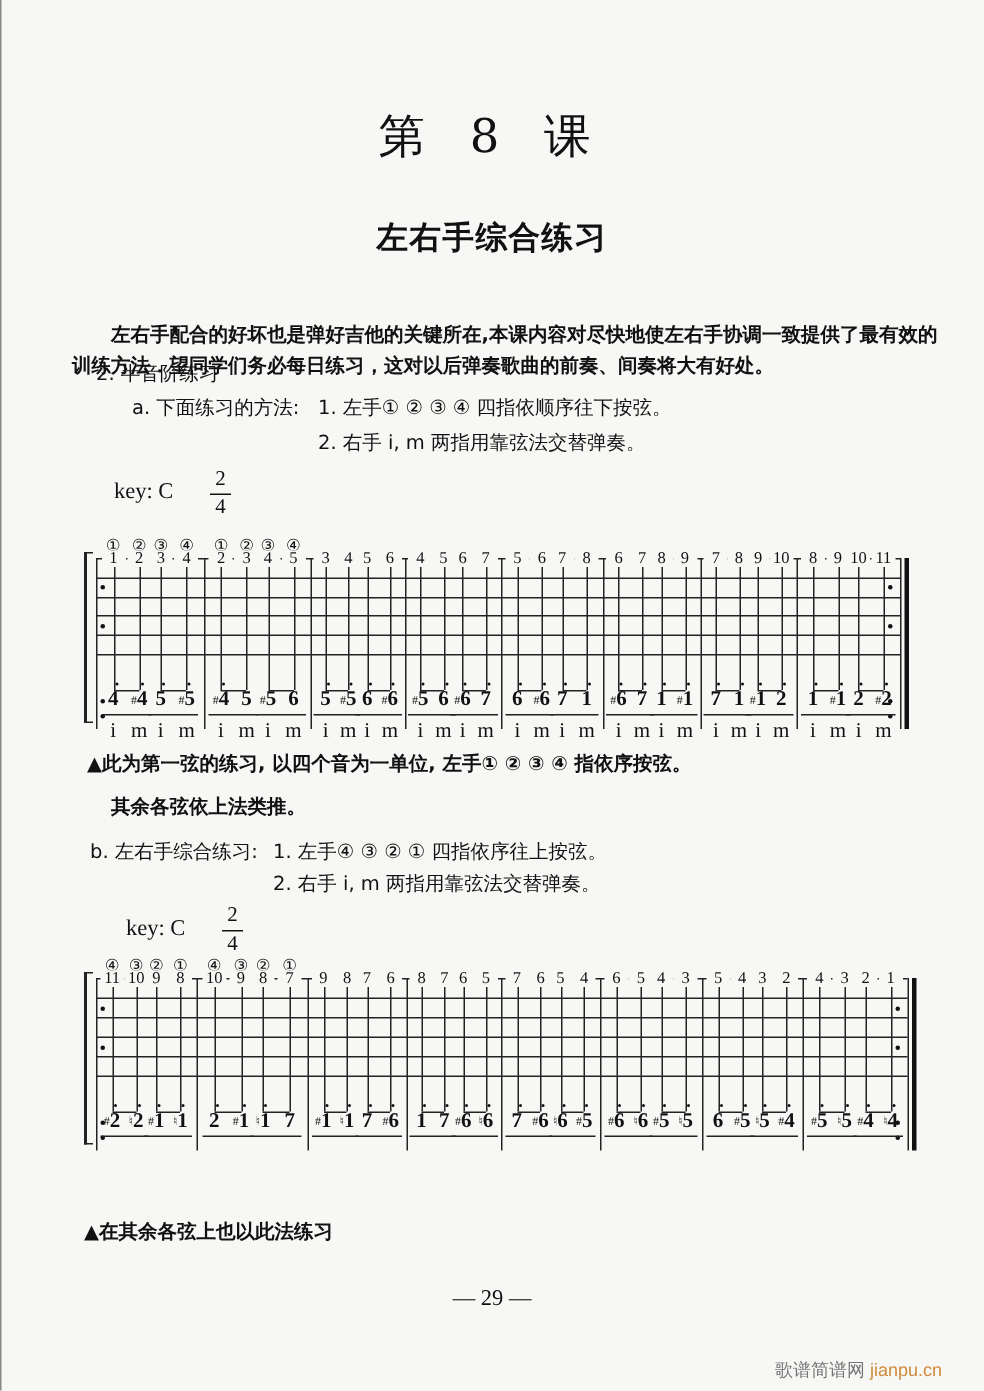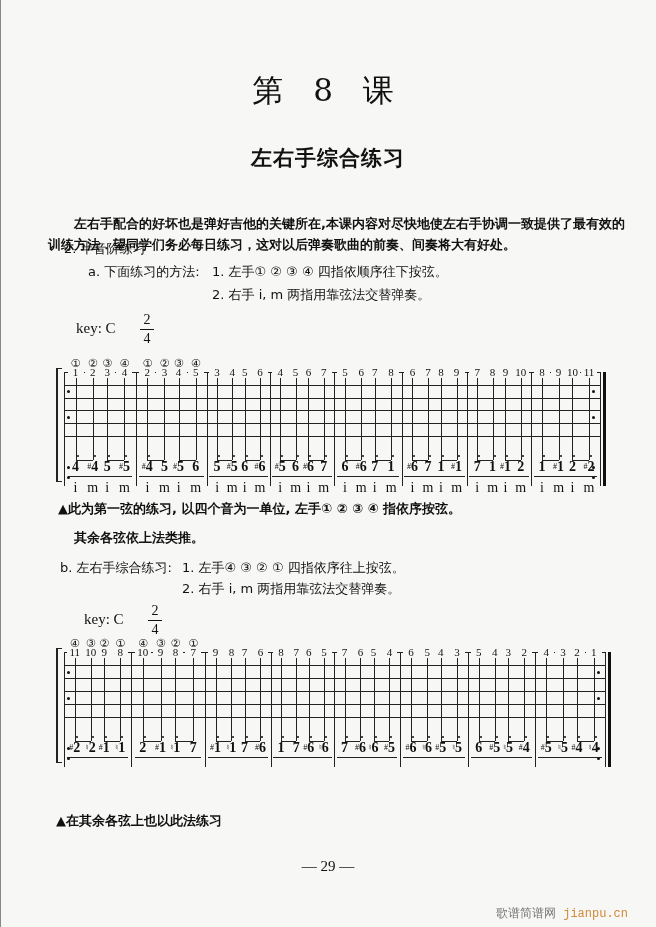--- a/index.html
+++ b/index.html
@@ -70,21 +70,21 @@
   .note-line {
     position:absolute; font-size:13px; font-weight:bold; white-space:nowrap;
     font-family: "DejaVu Sans", "Liberation Sans", sans-serif;
   }
   .page-number {
     position:absolute; left:0; width:656px; top:858px; text-align:center;
     font-size:15px; font-family:"Liberation Serif","DejaVu Serif",serif;
   }
   .watermark {
     position:absolute; right:28px; top:905px; font-size:12px; color:#777;
-    font-family:Liberation Mono, monospace;
+    font-family:Liberation Sans, sans-serif;
   }
   .watermark .site { color:#d08a3a; }
 </style>
 </head>
 <body>
 
 <div class="page-border-left"></div>
 
 <div class="lesson-title">第 8 课</div>
 <div class="section-title">左右手综合练习</div>

